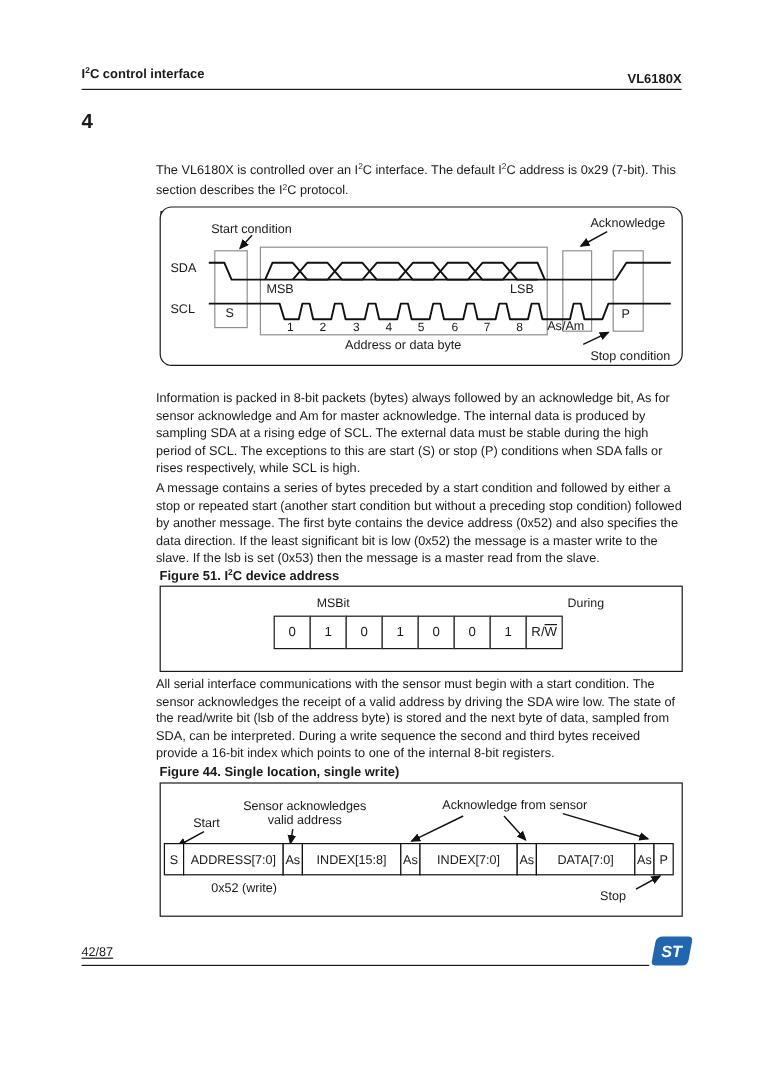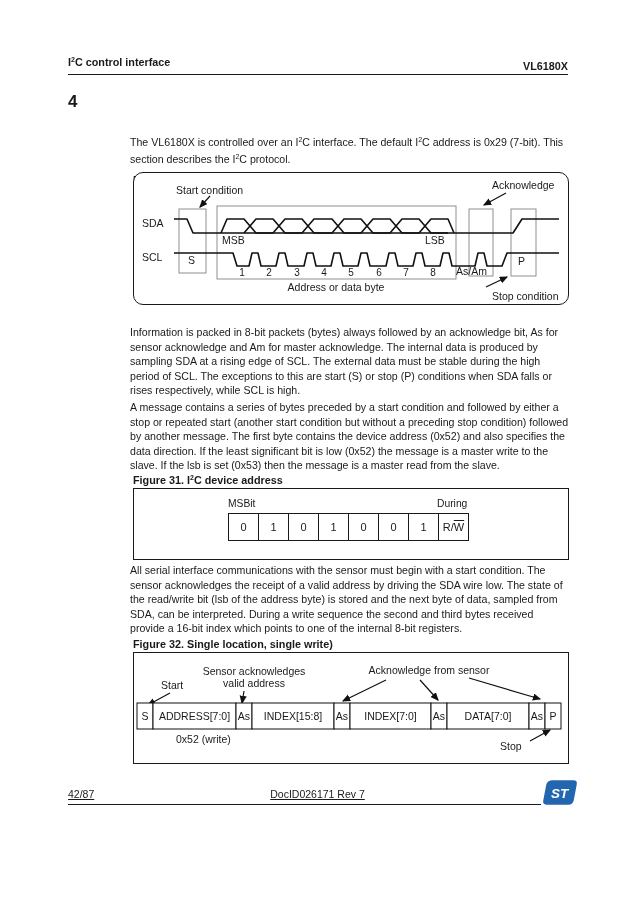--- a/index.html
+++ b/index.html
@@ -19,21 +19,21 @@
   .sec-title .bigsup{font-size:11px;vertical-align:6px;}
   
   .body-text{font-size:10.6px;line-height:14.5px;color:#1a1a1a;}
   .body-text .sp{font-size:7px;vertical-align:4px;}
   
   .caption{font-size:10.8px;font-weight:bold;text-align:left;}
   .caption .sp{font-size:7px;vertical-align:4px;}
   
   .figframe{border:1px solid #1a1a1a;background:#fff;}
   
-  .bitlabel{font-size:10.3px;}
+  .bitlabel{font-size:10.3px;margin-left:36px;}
   .bitrow{position:absolute;left:94px;top:24px;display:flex;}
   .bitcell{
     width:29px;height:26px;border:1px solid #1a1a1a;margin-left:-1px;
     display:flex;align-items:center;justify-content:center;
     font-size:11px;background:#fff;
   }
   .bitcell:first-child{margin-left:0;}
   .ovl{text-decoration:overline;}
   
   .wf{stroke:#111;stroke-width:1.6;fill:none;stroke-linejoin:round;}
@@ -102,42 +102,42 @@
       <text class="svgtxt" x="384" y="92">P</text>
       <text class="svgtxt mid" x="202" y="118">Address or data byte</text>
       <text class="svgtxt" x="358" y="127">Stop condition</text>
     </svg>
   </div>
 
   <p class="abs body-text" style="left:130px;top:325px;width:440px;margin:0;">Information is packed in 8-bit packets (bytes) always followed by an acknowledge bit, As for sensor acknowledge and Am for master acknowledge. The internal data is produced by sampling SDA at a rising edge of SCL. The external data must be stable during the high period of SCL. The exceptions to this are start (S) or stop (P) conditions when SDA falls or rises respectively, while SCL is high.</p>
 
   <p class="abs body-text" style="left:130px;top:400px;width:440px;margin:0;">A message contains a series of bytes preceded by a start condition and followed by either a stop or repeated start (another start condition but without a preceding stop condition) followed by another message. The first byte contains the device address (0x52) and also specifies the data direction. If the least significant bit is low (0x52) the message is a master write to the slave. If the lsb is set (0x53) then the message is a master read from the slave.</p>
 
-  <div class="abs caption" style="left:133px;top:474px;width:434px;"><span>Figure 31. I</span><sup class="sp">2</sup><span>C device address</span></div>
+  <div class="abs caption" style="left:133px;top:474px;width:434px;"><span>Figure 51. I</span><sup class="sp">2</sup><span>C device address</span></div>
   <div class="abs figframe" style="left:133px;top:488px;width:434px;height:70px;">
     <div class="abs bitlabel" style="left:94px;top:9px;">MSBit</div>
     <div class="abs bitlabel" style="left:303px;top:9px;">During</div>
     <div class="bitrow">
       <div class="bitcell">0</div>
       <div class="bitcell">1</div>
       <div class="bitcell">0</div>
       <div class="bitcell">1</div>
       <div class="bitcell">0</div>
       <div class="bitcell">0</div>
       <div class="bitcell">1</div>
       <div class="bitcell">
           <span>R/</span>
           <span class="ovl">W</span>
         </div>
     </div>
   </div>
 
   <p class="abs body-text" style="left:130px;top:563px;width:440px;margin:0;">All serial interface communications with the sensor must begin with a start condition. The sensor acknowledges the receipt of a valid address by driving the SDA wire low. The state of the read/write bit (lsb of the address byte) is stored and the next byte of data, sampled from SDA, can be interpreted. During a write sequence the second and third bytes received provide a 16-bit index which points to one of the internal 8-bit registers.</p>
 
-  <div class="abs caption" style="left:133px;top:638px;width:434px;">Figure 32. Single location, single write)</div>
+  <div class="abs caption" style="left:133px;top:638px;width:434px;">Figure 44. Single location, single write)</div>
   <div class="abs figframe" style="left:133px;top:652px;width:434px;height:110px;">
     <svg viewBox="0 0 434 110" width="434" height="110">
       <defs>
         <marker id="ah2" markerWidth="8" markerHeight="8" refX="6" refY="3" orient="auto">
           <path d="M0,0 L7,3 L0,6 Z" fill="#111"></path>
         </marker>
       </defs>
 
       <text class="svgtxt" x="27" y="36">Start</text>
       <text class="svgtxt mid" x="120" y="22">Sensor acknowledges</text>
@@ -171,21 +171,20 @@
       <text class="svgtxt mid" x="354" y="67">DATA[7:0]</text>
       <text class="svgtxt mid" x="403" y="67">As</text>
       <text class="svgtxt mid" x="419" y="67">P</text>
 
       <text class="svgtxt" x="42" y="90">0x52 (write)</text>
       <text class="svgtxt" x="366" y="97">Stop</text>
     </svg>
   </div>
 
   <div class="abs ftr-text" style="left:68px;top:788px;">42/87</div>
-  <div class="abs ftr-text" style="left:0;top:788px;width:635px;text-align:center;">DocID026171 Rev 7</div>
   <div class="abs rule" style="left:68px;top:804px;width:473px;"></div>
   <div class="abs" style="left:542px;top:779px;">
     <svg viewBox="0 0 40 30" width="36" height="27">
       <path class="logo-st" d="M12,1.5 L35,1.5 Q39.5,1.5 38.6,6 L35.4,23 Q34.5,28.5 29,28.5 L5,28.5 Q0.5,28.5 1.4,24 L4.6,7 Q5.6,1.5 12,1.5 Z"></path>
       <text class="logo-txt" x="10" y="21">ST</text>
     </svg>
   </div>
 
 </div>
 

